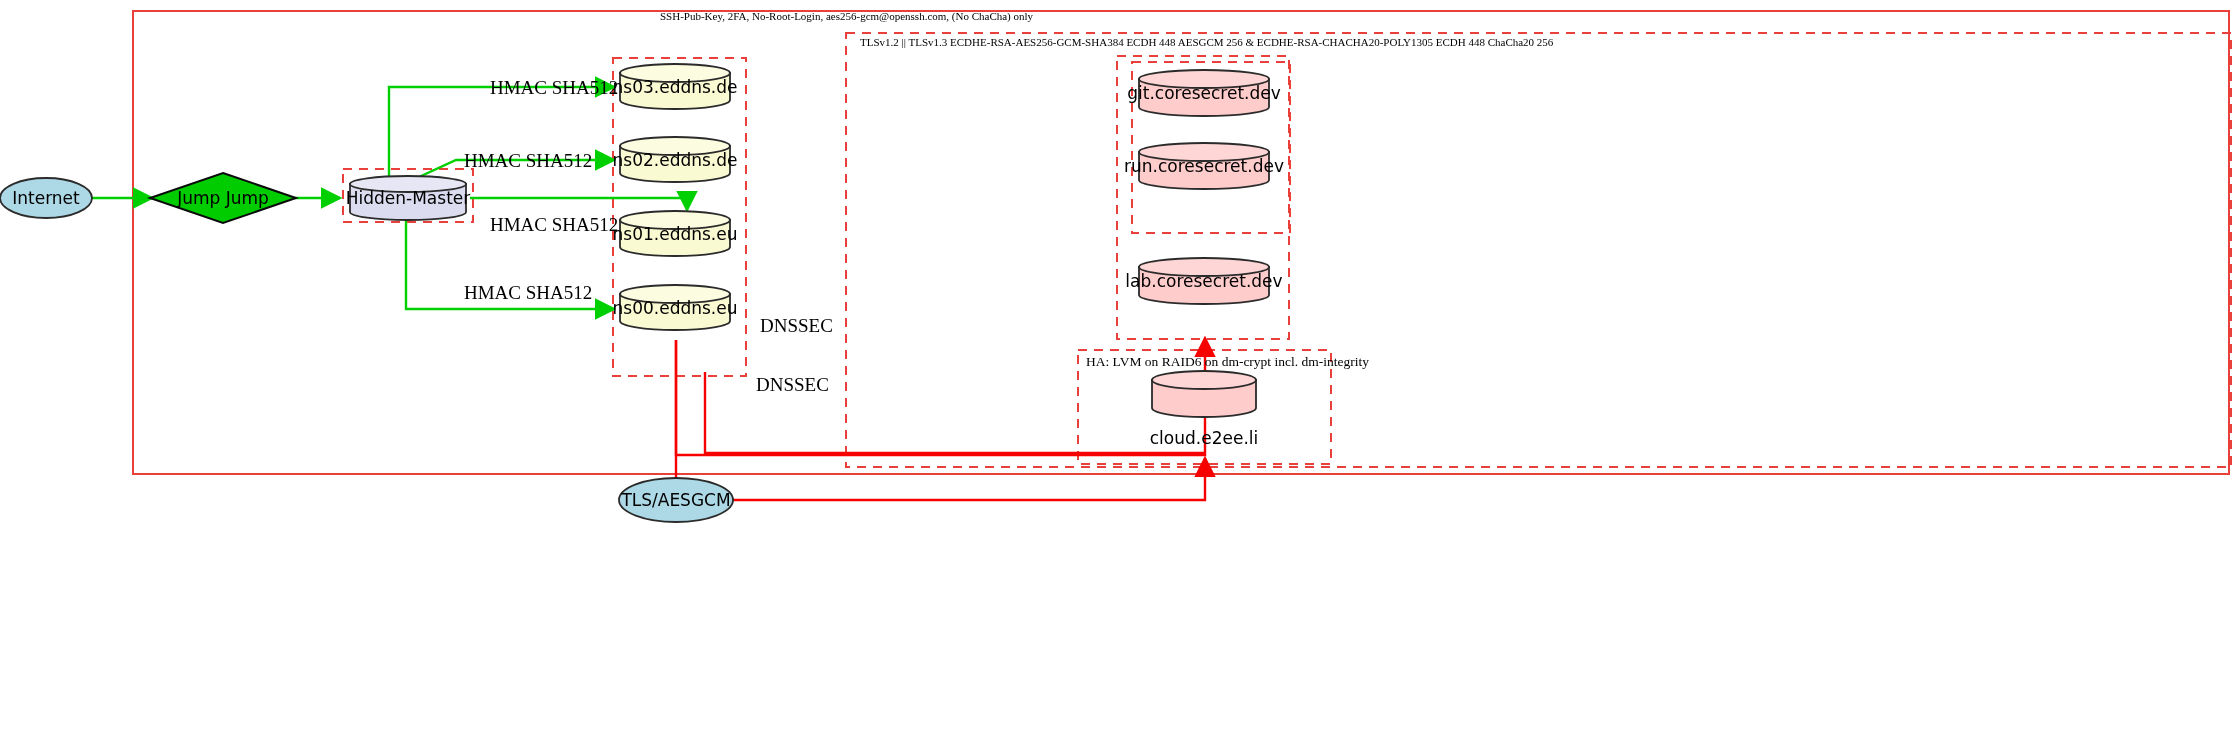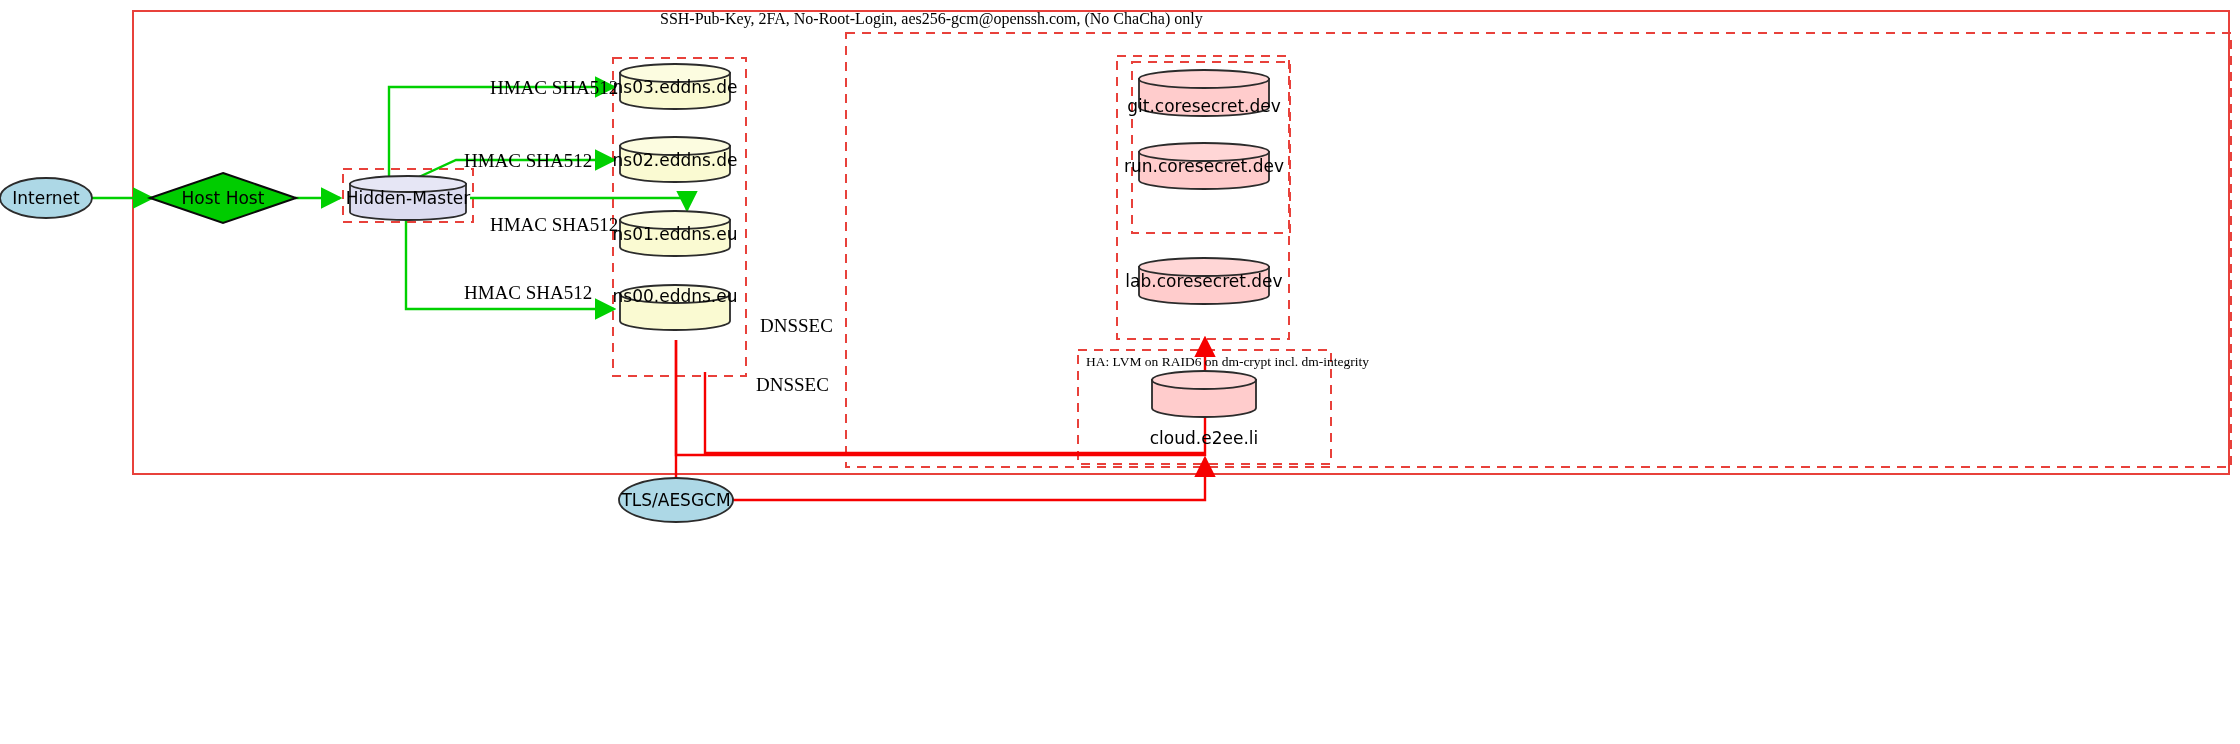--- a/index.html
+++ b/index.html
@@ -16,21 +16,21 @@
     pointer-events:none;
   }
   .edge-label{
     position:absolute;
     font-family:"Liberation Serif", serif;
     font-size:19px;color:#000;white-space:nowrap;text-align:right;
   }
   .cluster-label{
     position:absolute;
     font-family:"Liberation Serif", serif;
-    font-size:16px;color:#000;white-space:nowrap;
+    font-size:11px;color:#000;white-space:nowrap;
   }
   .cluster-label.small{font-size:13.5px;text-align:center;}
 </style>
 </head>
 <body>
 
 <div id="stage">
 
   <svg id="svg-layer" viewBox="0 0 2240 744">
     <defs>
@@ -136,35 +136,36 @@
       <ellipse cx="1204" cy="380" rx="52" ry="9" fill="#ffd6d6" stroke="#2b2b2b" stroke-width="1.8"></ellipse>
     </g>
 
     <g>
       <ellipse cx="676" cy="500" rx="57" ry="22" fill="#add8e6" stroke="#2b2b2b" stroke-width="1.8"></ellipse>
     </g>
   </svg>
 
   <div class="cluster-label" style="left:660px;top:10px;">SSH-Pub-Key, 2FA, No-Root-Login, aes256-gcm@openssh.com, (No ChaCha) only</div>
 
+  <div class="cluster-label" style="left:860px;top:36px;">TLSv1.2 || TLSv1.3 ECDHE-RSA-AES256-GCM-SHA384 ECDH 448 AESGCM 256 &amp; ECDHE-RSA-CHACHA20-POLY1305 ECDH 448 ChaCha20 256</div>
 
   <div class="cluster-label small" style="left:1086px;top:354px;">HA: LVM on RAID6 on dm-crypt incl. dm-integrity</div>
 
   <div class="node-label" style="left:0px;top:188px;width:92px;height:20px;">Internet</div>
 
-  <div class="node-label" style="left:175px;top:188px;width:96px;height:20px;">Host Host</div>
+  <div class="node-label" style="left:175px;top:188px;width:96px;height:20px;">Jump Jump</div>
 
   <div class="node-label" style="left:350px;top:188px;width:116px;height:20px;">Hidden-Master</div>
 
   <div class="node-label" style="left:620px;top:77px;width:110px;height:20px;">ns03.eddns.de</div>
   <div class="node-label" style="left:620px;top:150px;width:110px;height:20px;">ns02.eddns.de</div>
   <div class="node-label" style="left:620px;top:224px;width:110px;height:20px;">ns01.eddns.eu</div>
-  <div class="node-label" style="left:620px;top:286px;width:110px;height:20px;">ns00.eddns.eu</div>
+  <div class="node-label" style="left:620px;top:298px;width:110px;height:20px;">ns00.eddns.eu</div>
 
-  <div class="node-label" style="left:1139px;top:96px;width:130px;height:20px;">git.coresecret.dev</div>
+  <div class="node-label" style="left:1139px;top:83px;width:130px;height:20px;">git.coresecret.dev</div>
   <div class="node-label" style="left:1139px;top:156px;width:130px;height:20px;">run.coresecret.dev</div>
   <div class="node-label" style="left:1139px;top:271px;width:130px;height:20px;">lab.coresecret.dev</div>
   <div class="node-label" style="left:1152px;top:384px;width:104px;height:20px;margin-top:44px;">cloud.e2ee.li</div>
 
   <div class="node-label" style="left:619px;top:490px;width:114px;height:20px;">TLS/AESGCM</div>
 
   <div class="edge-label" style="left:490px;top:77px;">HMAC SHA512</div>
   <div class="edge-label" style="left:464px;top:150px;">HMAC SHA512</div>
   <div class="edge-label" style="left:490px;top:214px;">HMAC SHA512</div>
   <div class="edge-label" style="left:464px;top:282px;">HMAC SHA512</div>

